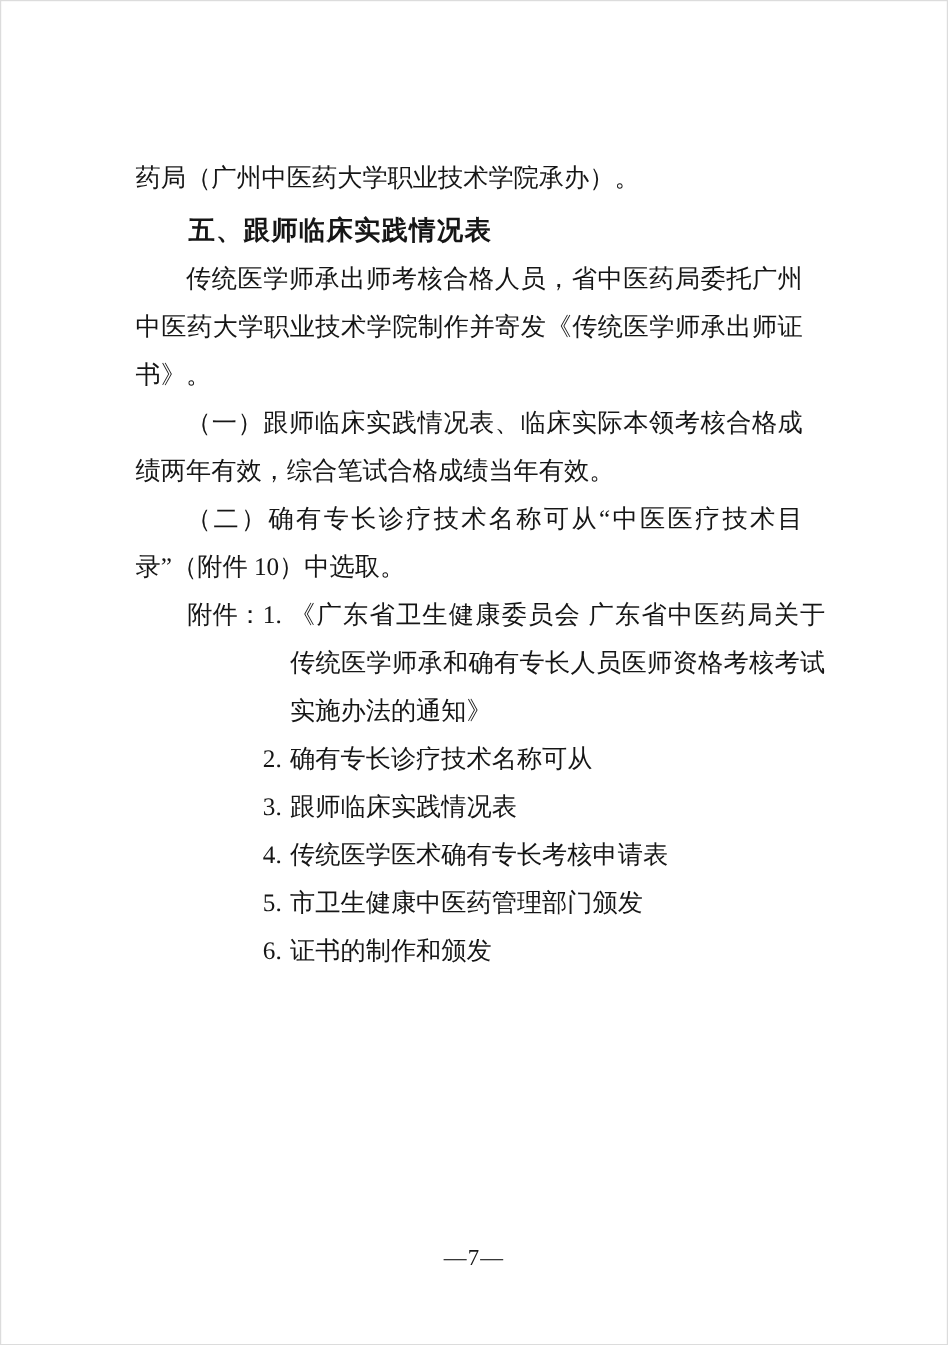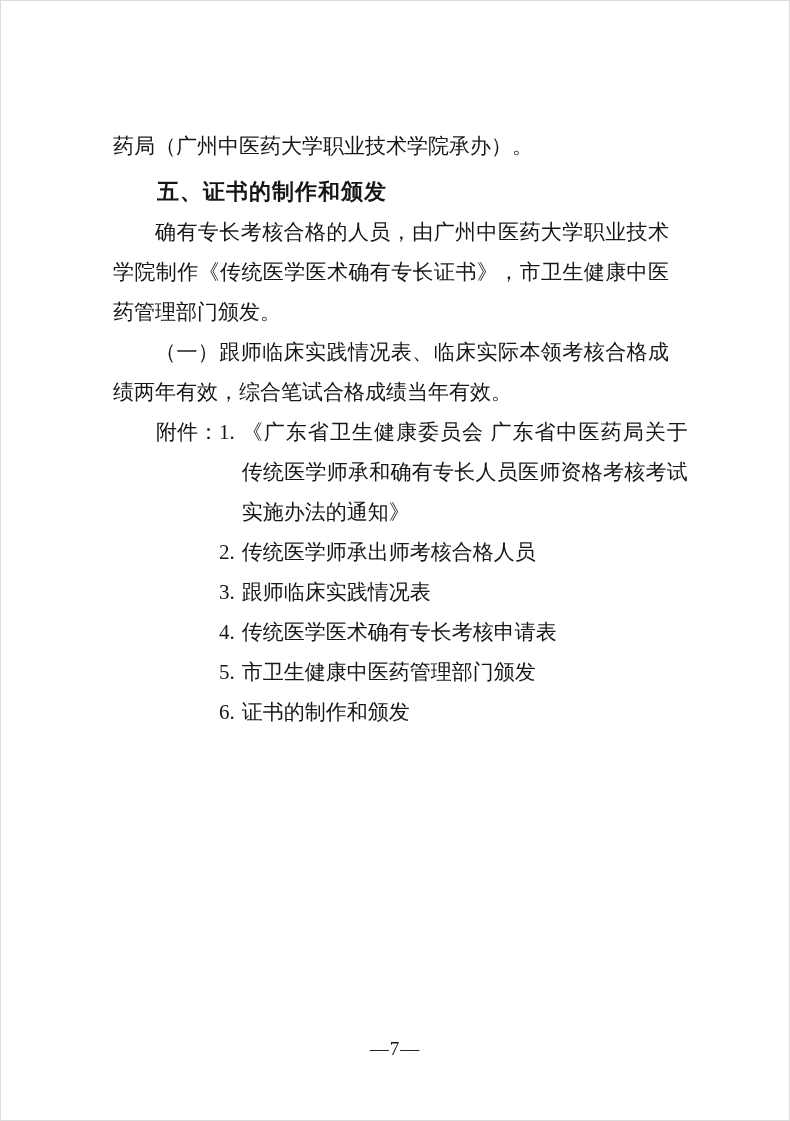--- a/index.html
+++ b/index.html
@@ -21,21 +21,20 @@
     color: #161616;
     overflow: hidden;
   }
   .para {
     margin: 0;
     text-align: justify;
     text-indent: 2em;
   }
   .para.no-indent {
     text-indent: 0;
-    font-family: Liberation Mono, monospace;
   }
   .heading {
     font-family: "Liberation Sans", sans-serif;
     font-weight: bold;
     font-size: 22px;
     line-height: 40px;
     text-indent: 2em;
     margin: 4px 0 0 0;
     letter-spacing: 1px;
   }
@@ -75,41 +74,42 @@
     color: #161616;
   }
 </style>
 </head>
 <body>
 
 <div class="page">
 
   <p class="para no-indent">药局（广州中医药大学职业技术学院承办）。</p>
 
-  <div class="heading">五、证书的制作和颁发</div>
+  <div class="heading">五、跟师临床实践情况表</div>
 
+  <p class="para">传统医学师承出师考核合格人员，省中医药局委托广州中医药大学职业技术学院制作并寄发《传统医学师承出师证书》。</p>
 
-  <p class="para">确有专长考核合格的人员，由广州中医药大学职业技术学院制作《传统医学医术确有专长证书》，市卫生健康中医药管理部门颁发。</p>
 
 
   <p class="para">（一）跟师临床实践情况表、临床实际本领考核合格成绩两年有效，综合笔试合格成绩当年有效。</p>
 
+  <p class="para">（二）确有专长诊疗技术名称可从“中医医疗技术目录”（附件 10）中选取。</p>
 
   <div class="attachments">
     <div class="attach-label">附件：</div>
     <div class="attach-items">
 
       <div class="attach-item">
         <span class="attach-num">1.</span>
         <span class="attach-text">《广东省卫生健康委员会 广东省中医药局关于传统医学师承和确有专长人员医师资格考核考试实施办法的通知》</span>
       </div>
 
       <div class="attach-item">
         <span class="attach-num">2.</span>
-        <span class="attach-text">传统医学师承出师考核合格人员</span>
+        <span class="attach-text">确有专长诊疗技术名称可从</span>
       </div>
 
       <div class="attach-item">
         <span class="attach-num">3.</span>
         <span class="attach-text">跟师临床实践情况表</span>
       </div>
 
       <div class="attach-item">
         <span class="attach-num">4.</span>
         <span class="attach-text">传统医学医术确有专长考核申请表</span>

